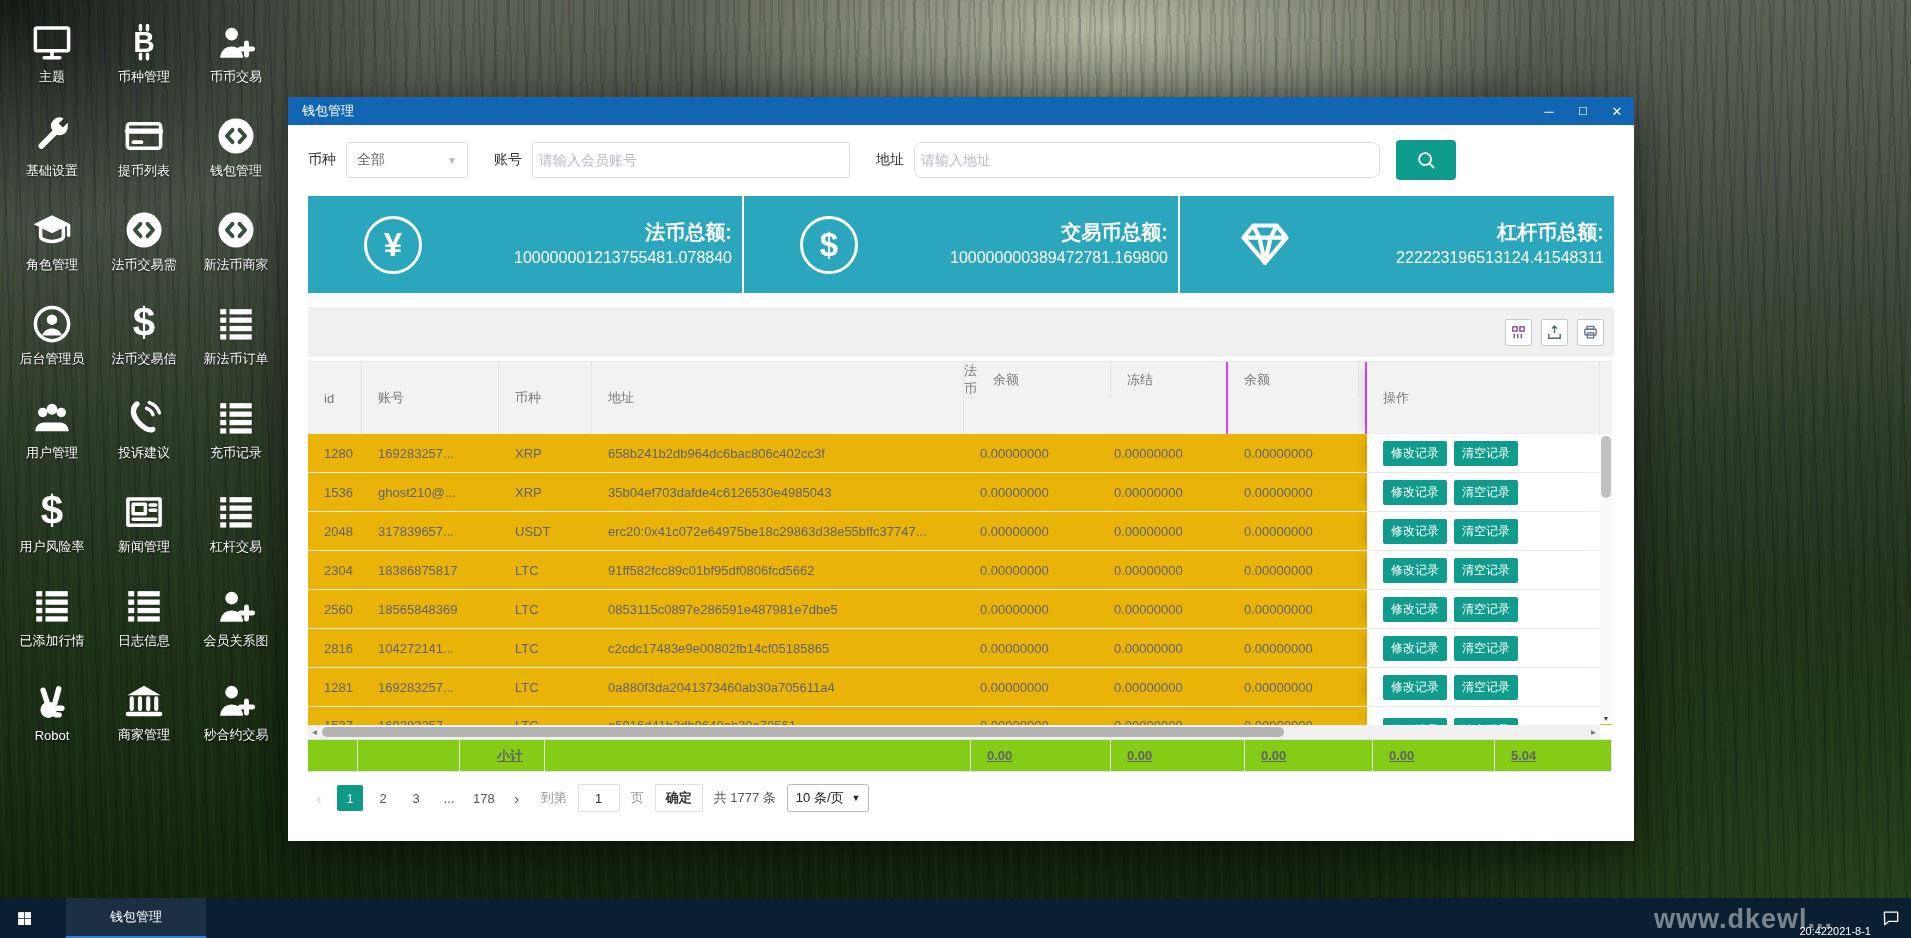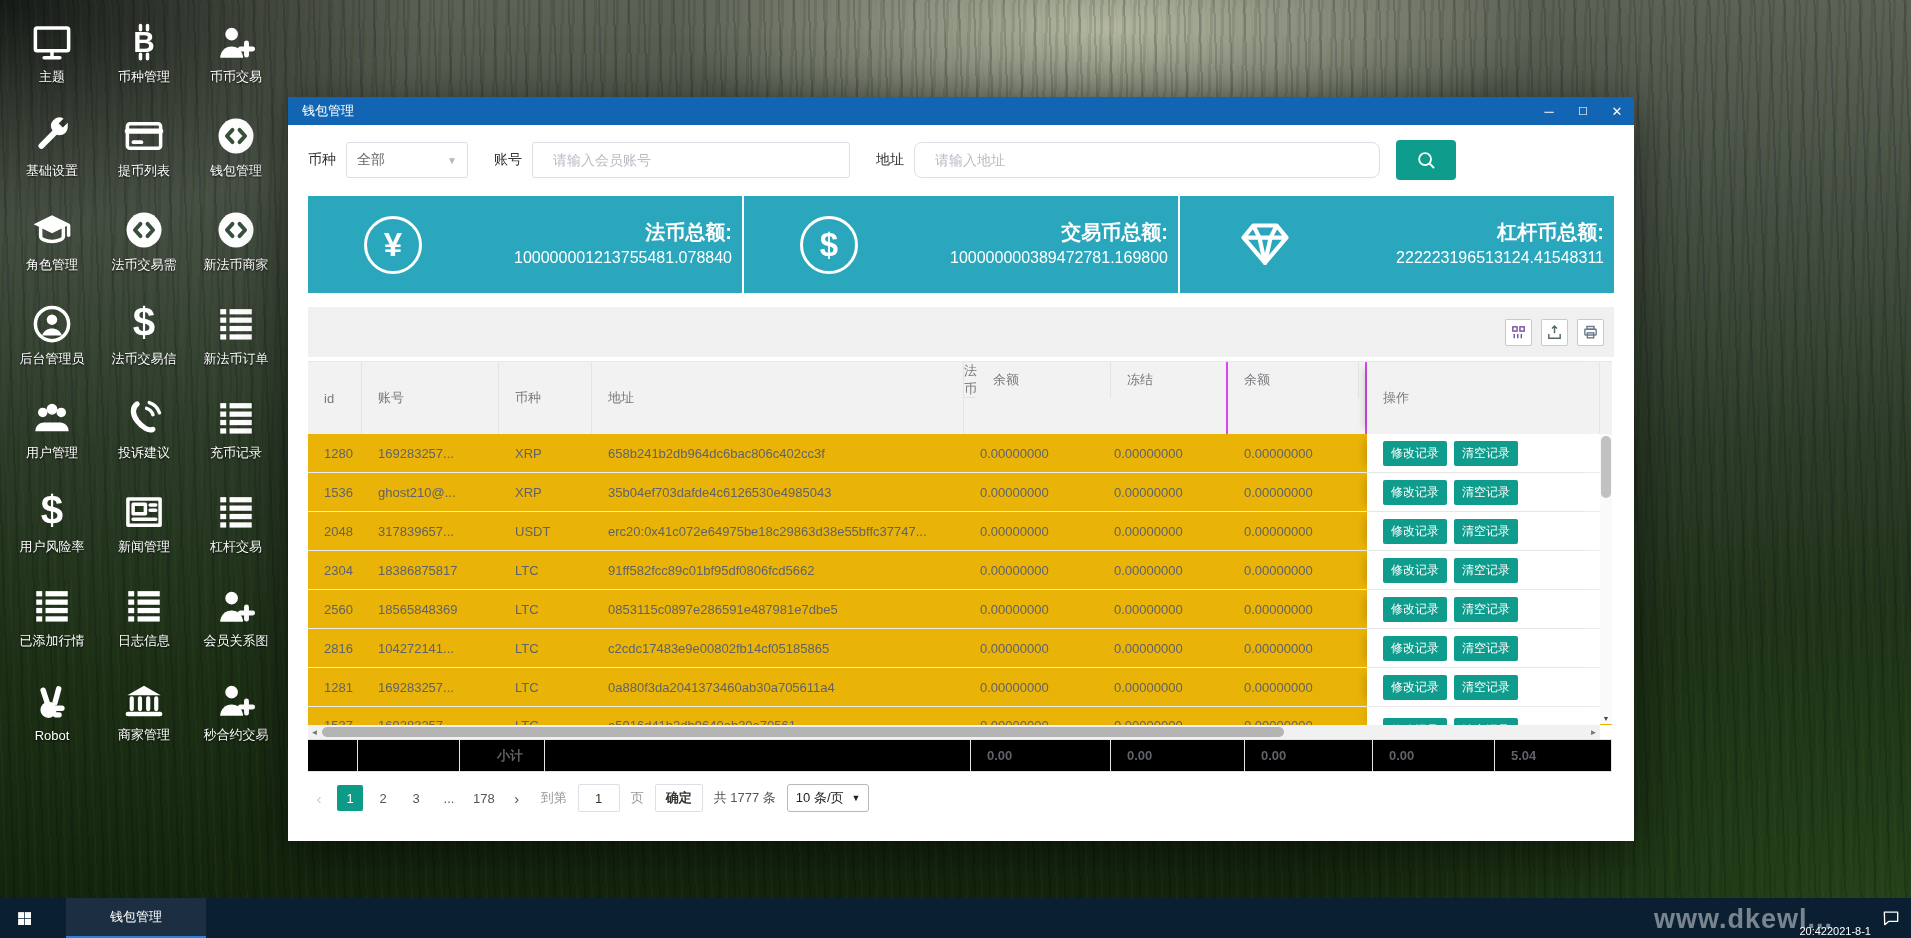--- a/index.html
+++ b/index.html
@@ -40,21 +40,21 @@
     color:#fff; font-size:13px; cursor:pointer; }
   .winbtn.max{ font-size:11px; }
   .content{ padding:0 20px; position:relative; }
 
   
   .filters{ margin-top:15px; display:flex; align-items:center; font-size:14px; color:#333; }
   .filters .lab{ margin-right:10px; white-space:nowrap; }
   .sel{ width:122px; height:36px; border:1px solid #dcdfe6; border-radius:3px; display:flex; align-items:center;
     padding:0 10px; color:#666; font-size:14px; background:#fff; cursor:pointer; }
   .sel .caret{ margin-left:auto; color:#b4b8bf; font-size:10px; }
-  .inp{ height:36px; border:1px solid #dcdfe6; border-radius:3px; padding:0 20px; font-size:14px; color:#333;
+  .inp{ height:36px; border:1px solid #dcdfe6; border-radius:3px; padding:0 6px; font-size:14px; color:#333;
     font-family:inherit; }
   .inp::placeholder{ color:#b8bcc4; }
   .gap26{ width:26px; }
   .search-btn{ margin-left:16px; width:60px; height:40px; background:#0e9d8d; border:none; border-radius:4px;
     display:flex; align-items:center; justify-content:center; cursor:pointer; }
   .search-btn svg{ width:22px; height:22px; stroke:#fff; fill:none; stroke-width:2; stroke-linecap:round; }
 
   
   .cards{ margin-top:16px; display:flex; gap:2px; height:97px; }
   .card{ flex:1; background:#2aa7bc; color:#fff; display:flex; align-items:center; overflow:hidden; }
@@ -100,22 +100,22 @@
 
   
   .vscroll{ position:absolute; right:0; top:73px; width:12px; height:290px; background:#fafafa; }
   .vthumb{ position:absolute; left:1px; top:2px; width:10px; height:62px; background:#c1c1c1; border-radius:5px; cursor:pointer; }
   .varrow{ position:absolute; left:0; bottom:0; width:12px; height:10px; font-size:7px; color:#444; text-align:center; line-height:10px; }
   .hscroll{ height:14px; width:1292px; background:#f1f1f1; position:relative; display:flex; align-items:center; }
   .harrow{ width:13px; font-size:8px; color:#777; text-align:center; cursor:pointer; }
   .hthumb{ position:absolute; left:14px; top:2px; height:10px; width:962px; background:#b4b4b4; border-radius:5px; cursor:pointer; }
 
   
-  .subtotal{ display:flex; height:33px; background:#000000; border-top:1px solid #e2e2e2; border-bottom:1px solid #e2e2e2;
-    color:#5f6368; font-weight:bold; font-size:13px; }
+  .subtotal{ display:flex; height:33px; background:#84cc16; border-top:1px solid #e2e2e2; border-bottom:1px solid #e2e2e2;
+    color:#5f6368; font-weight:bold; font-size:13px;text-decoration:underline; }
   .subtotal .scell{ display:flex; align-items:center; border-right:1px solid #e6e6e6; padding-left:16px; }
   .s1{width:50px;padding:0}.s2{width:102px}.s3{width:85px;justify-content:center;padding:0}
   .s4{width:426px}.s5{width:140px}.s6{width:134px}.s7{width:128px}.s8{width:122px}.s9{flex:1;border-right:none}
 
   
   .pager{ margin-top:12px; display:flex; align-items:center; font-size:13px; color:#555; gap:7px; }
   .pchev{ width:22px; text-align:center; color:#c9c9c9; font-size:15px; cursor:pointer; }
   .pchev.on{ color:#555; }
   .pbtn{ min-width:26px; height:26px; display:flex; align-items:center; justify-content:center; border-radius:2px;
     cursor:pointer; padding:0 4px; }

